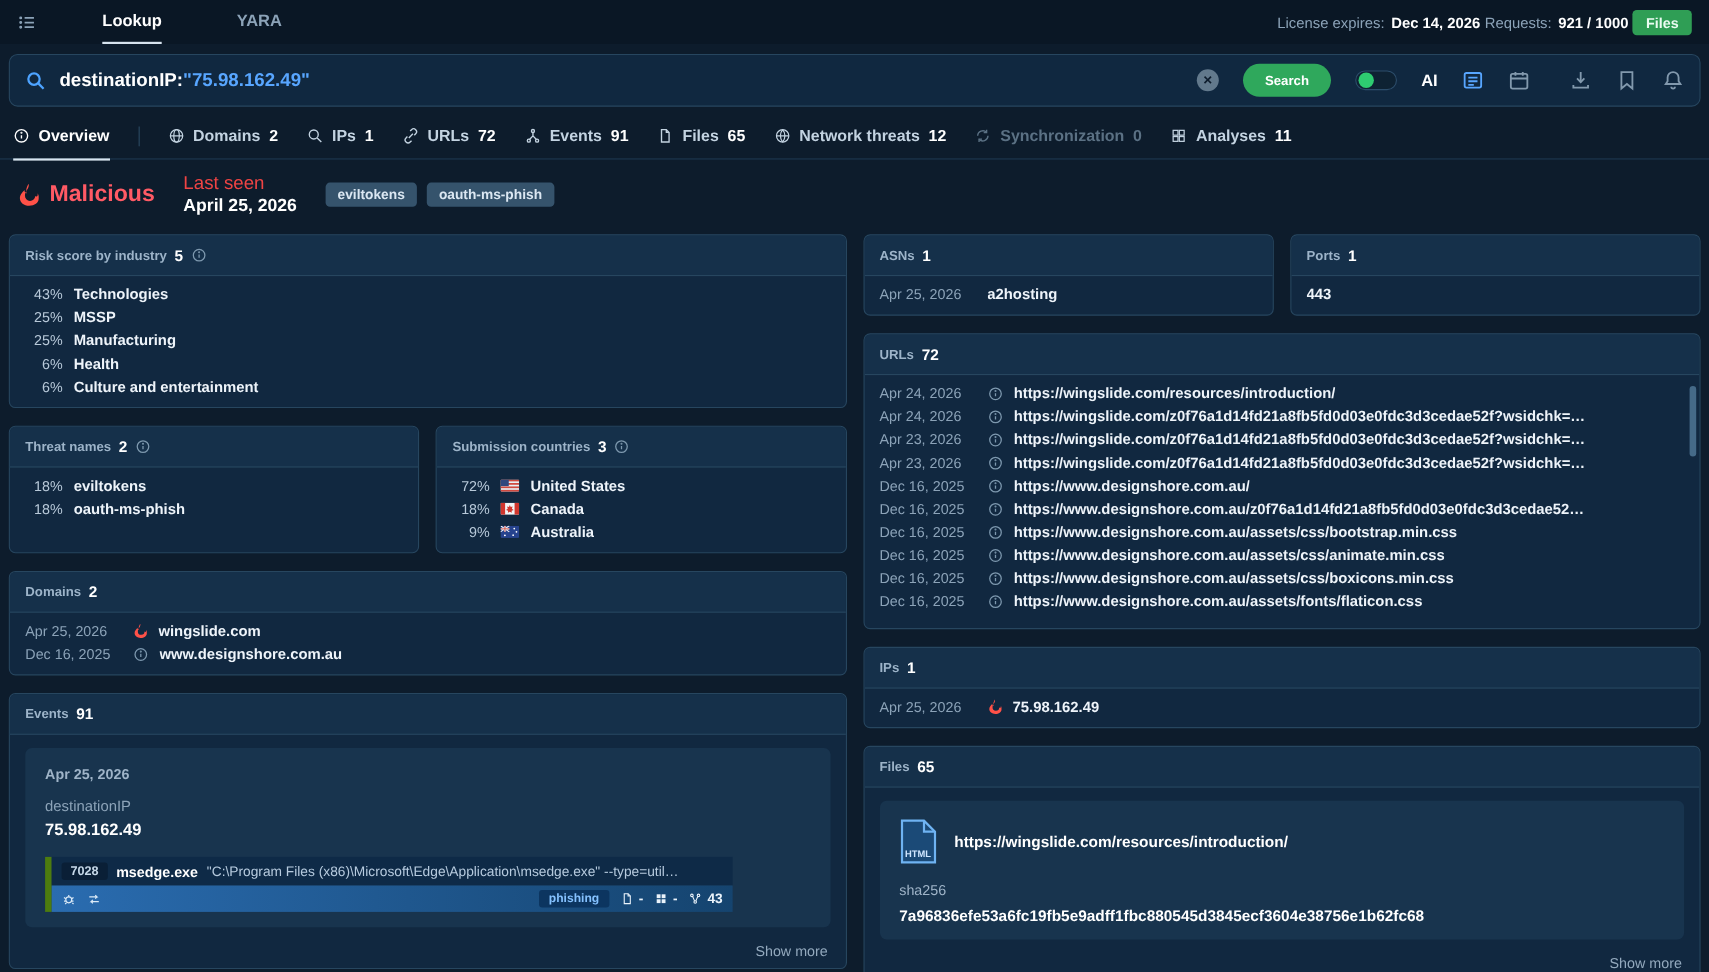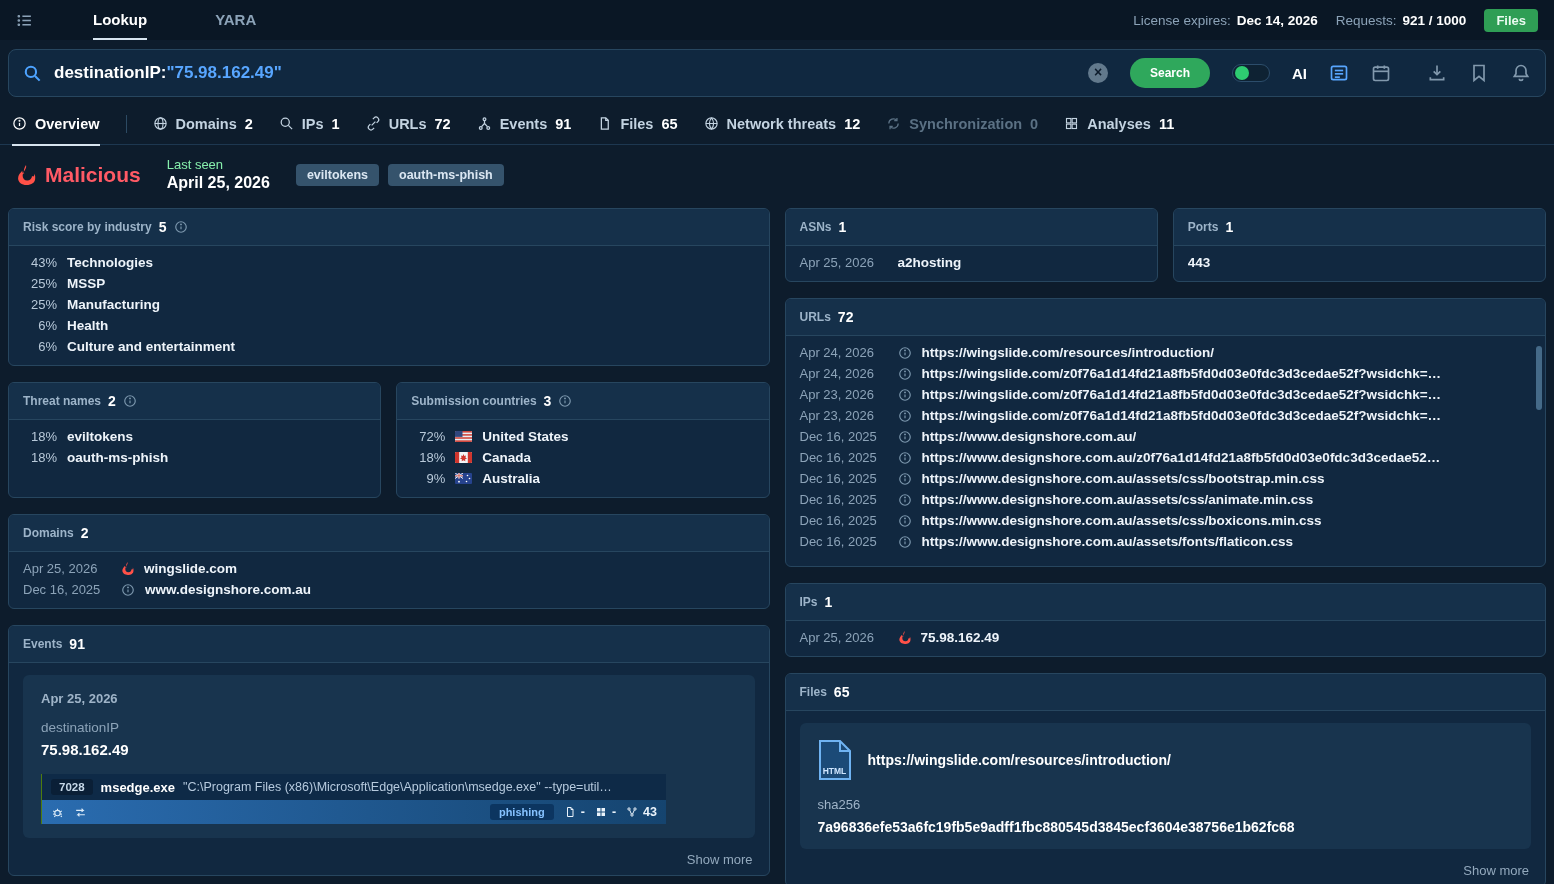--- a/index.html
+++ b/index.html
@@ -6,21 +6,21 @@
   html,body { width:1554px; height:884px; overflow:hidden; }
   body { background:#0d1c2c; color:#eef4fa; font-family:"Liberation Sans", sans-serif; }
   svg { display:block; }
 
   
   .topbar { height:40px; background:#0a1725; display:flex; align-items:center; padding:0 16px; }
   .menu-btn { color:#8ca3b8; margin-right:20px; cursor:pointer; }
   .nav-item { font-size:15px; font-weight:bold; color:#8ca3b8; height:40px; line-height:40px; margin-right:28px; position:relative; cursor:pointer;margin-left:40px; }
   .nav-item.active { color:#ffffff; }
   .nav-item.active::after { content:""; position:absolute; left:0; right:0; bottom:0; height:2px; background:#d7e4ef; }
-  .top-right { margin-left:auto; display:flex; align-items:center; gap:18px; }
+  .top-right { margin-left:auto; display:flex; align-items:center; gap:4px; }
   .pair { display:flex; gap:6px; align-items:baseline; }
   .muted-t { color:#8ca3b8; font-size:13.5px; }
   .strong-t { color:#ffffff; font-size:13.5px; font-weight:bold; }
   .core-badge { background:#2f9e55; color:#eafbf1; font-size:13px; font-weight:bold; padding:4px 12px; border-radius:4px; }
 
   
   .searchbar { margin:9px 8px 6px; height:48px; background:#102840; border:1px solid #27465f; border-radius:8px; display:flex; align-items:center; padding:0 14px; }
   .query { font-size:17px; font-weight:bold; margin-left:12px; white-space:nowrap; overflow:hidden; }
   .query .qf { color:#ffffff; }
   .query .qv { color:#58a6ff; }
@@ -40,21 +40,21 @@
   .tab .cnt { color:#ffffff; }
   .tab.active { color:#ffffff; }
   .tab.active::after { content:""; position:absolute; left:0; right:0; bottom:-1px; height:2px; background:#d7e4ef; }
   .tab.disabled { color:#5b7184; cursor:default; }
   .tab.disabled .cnt { color:#5b7184; }
   .tab-sep { width:1px; height:18px; background:#2c4a63; }
 
   
   .verdict { display:flex; align-items:center; padding:12px 16px 16px; gap:26px; }
   .malicious { display:flex; align-items:center; gap:9px; color:#ff5a65; font-size:21px; font-weight:bold; }
-  .lastseen .ls-l { color:#86efac; font-size:13px; }
+  .lastseen .ls-l { color:#ef4444; font-size:17px; }
   .lastseen .ls-v { color:#ffffff; font-size:16px; font-weight:bold; margin-top:2px; }
   .tags { display:flex; gap:9px; align-items:center; }
   .tag-pill { background:#35536c; color:#dbe7f2; font-size:12.5px; font-weight:bold; padding:4px 11px; border-radius:4px; cursor:pointer; }
 
   
   .content { display:grid; grid-template-columns:1fr 1fr; gap:15px; padding:0 8px; align-items:start; }
   .col { display:flex; flex-direction:column; gap:16px; min-width:0; }
   .duo { display:grid; grid-template-columns:1fr 1fr; gap:15px; align-items:stretch; }
   .card { background:#112840; border:1px solid #27465f; border-radius:6px; overflow:hidden; min-width:0; }
   .card-h { display:flex; align-items:center; gap:7px; padding:10px 14px; border-bottom:1px solid #27465f; background:#15304a; }
@@ -71,21 +71,21 @@
   .flag { flex:none; border-radius:1px; }
 
   .urls-body { position:relative; height:230px; overflow:hidden; padding-top:6px; }
   .scroll-thumb { position:absolute; right:3px; top:10px; width:6px; height:64px; background:#456a88; border-radius:3px; cursor:pointer; }
 
   
   .panel { margin:12px 14px 6px; background:#18344e; border-radius:6px; padding:16px 18px 14px; min-width:0; }
   .ev-date { color:#9fb4c8; font-size:13px; font-weight:bold; }
   .ev-field { color:#8ca3b8; font-size:13.5px; margin-top:14px; }
   .ev-value { color:#ffffff; font-size:15px; font-weight:bold; margin-top:6px; cursor:pointer; }
-  .proc-wrap { margin-top:16px; border-left:1px solid #4d7c0f; max-width:625px; }
+  .proc-wrap { margin-top:16px; border-left:6px solid #4d7c0f; max-width:625px; }
   .proc-row1 { display:flex; align-items:center; gap:8px; background:#0e2a47; height:26px; padding:0 9px; min-width:0; }
   .pid { background:#0a1f36; color:#c6d8e8; font-size:11.5px; font-weight:bold; padding:2px 8px; border-radius:3px; flex:none; }
   .pname { font-size:13px; font-weight:bold; color:#ffffff; flex:none; }
   .cmd { font-size:12.5px; color:#b6cade; white-space:nowrap; overflow:hidden; text-overflow:ellipsis; flex:1; min-width:0; }
   .proc-row2 { display:flex; align-items:center; gap:10px; background:linear-gradient(90deg,#2a6cb0,#15446f); height:24px; padding:0 9px; color:#dcebf8; }
   .proc-row2 .spacer { flex:1; }
   .phish-pill { background:#0c3560; color:#86c2ff; font-size:11px; font-weight:bold; padding:2px 9px; border-radius:3px; cursor:pointer; }
   .stat { display:flex; align-items:center; gap:5px; font-size:12.5px; font-weight:bold; color:#eaf3fb; }
   .show-more { text-align:right; padding:8px 16px 8px; color:#93a9bd; font-size:13px; cursor:pointer; }
 

